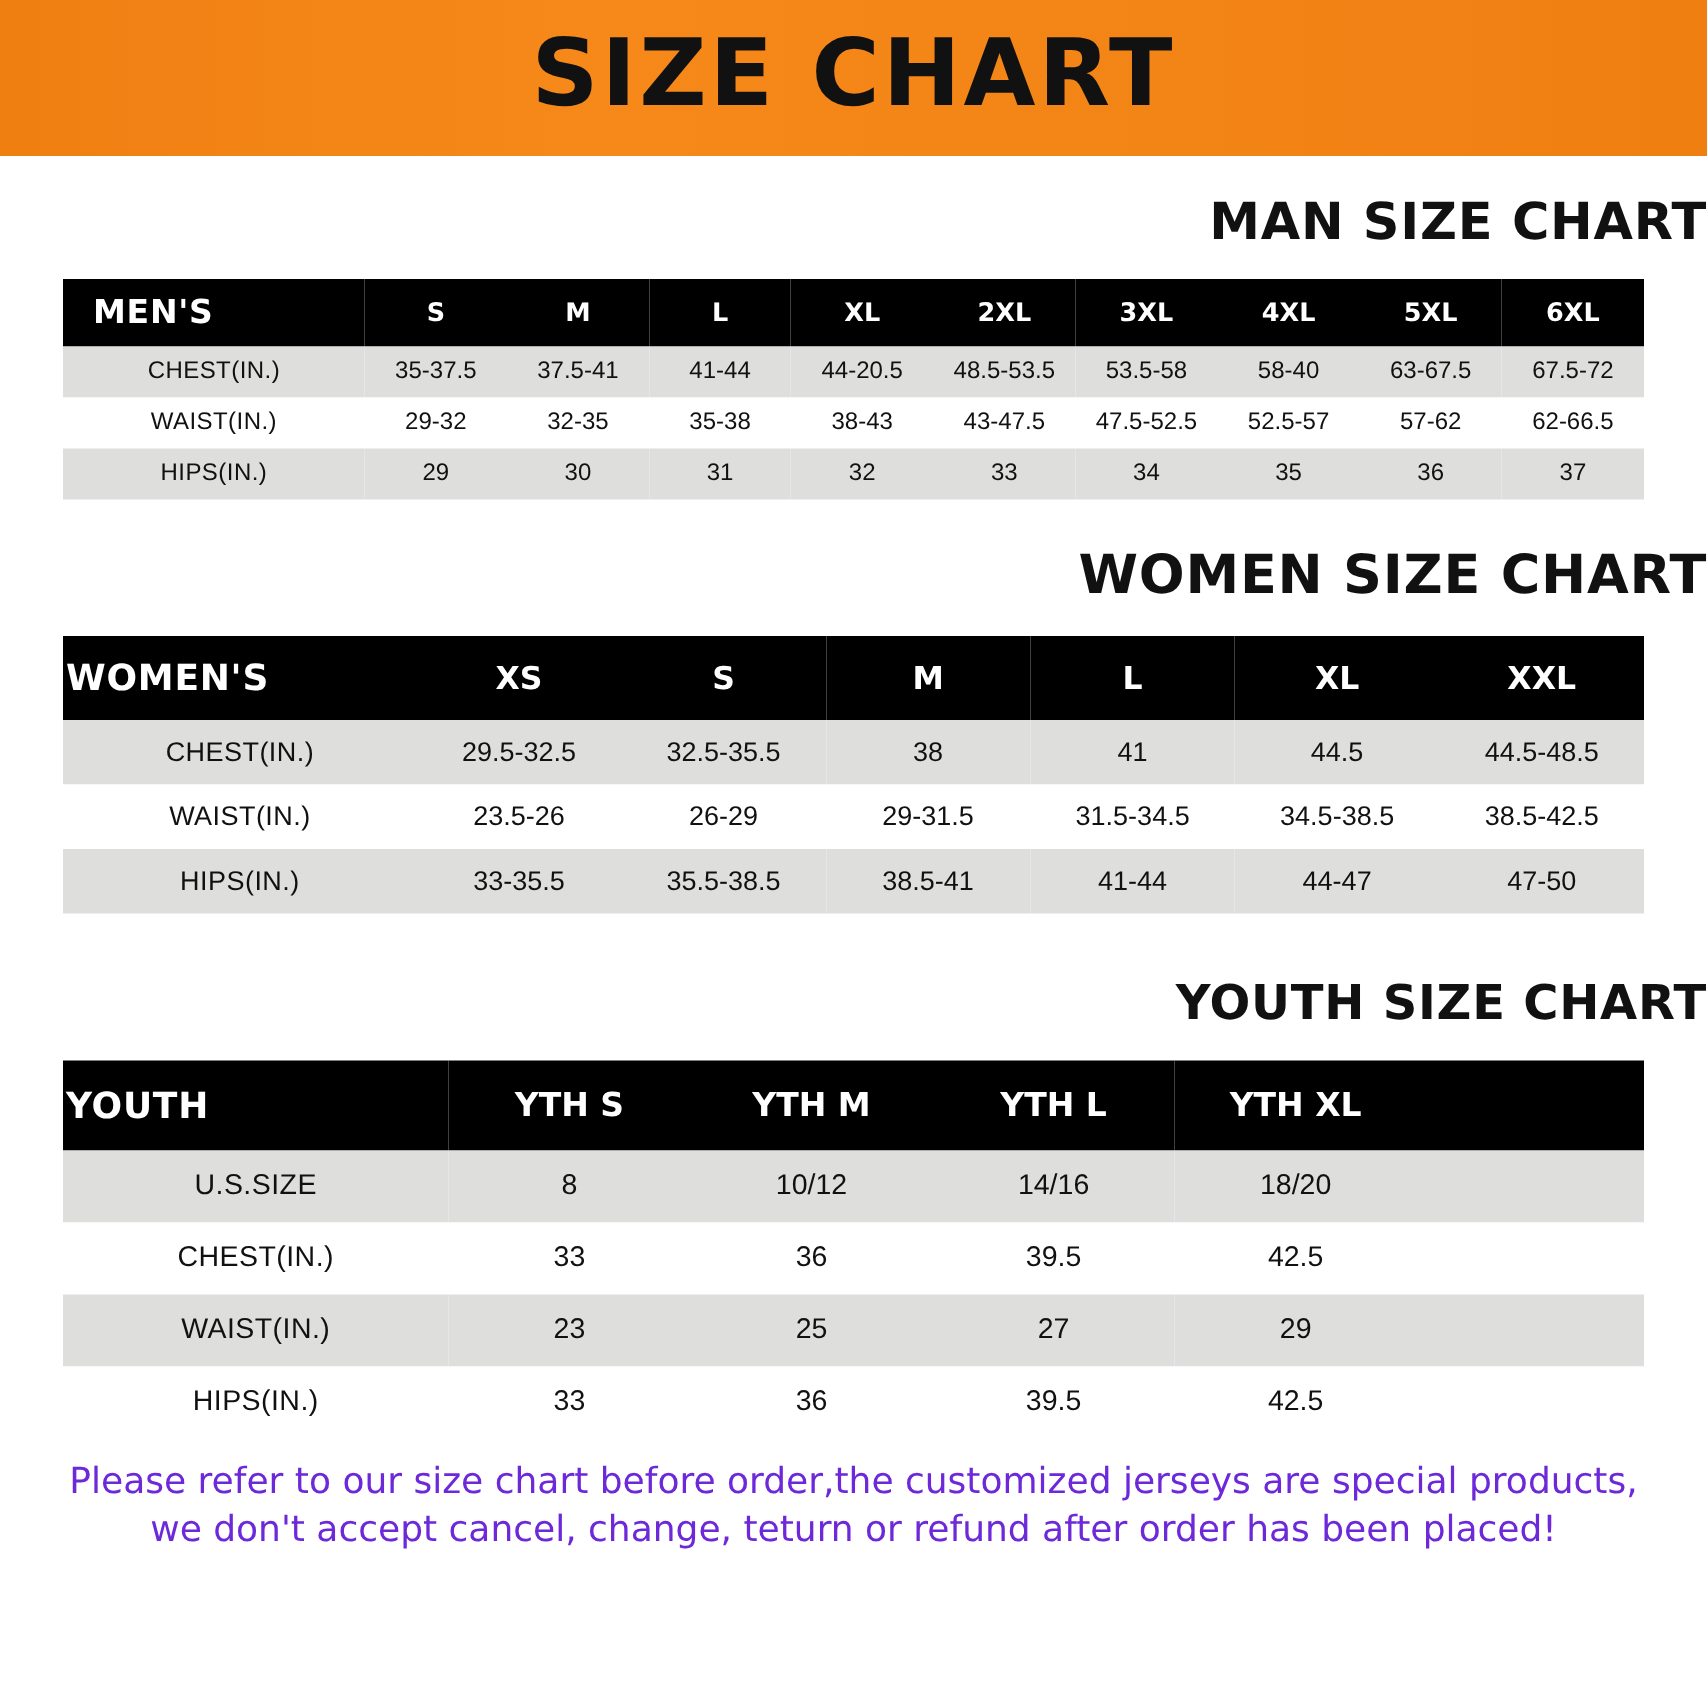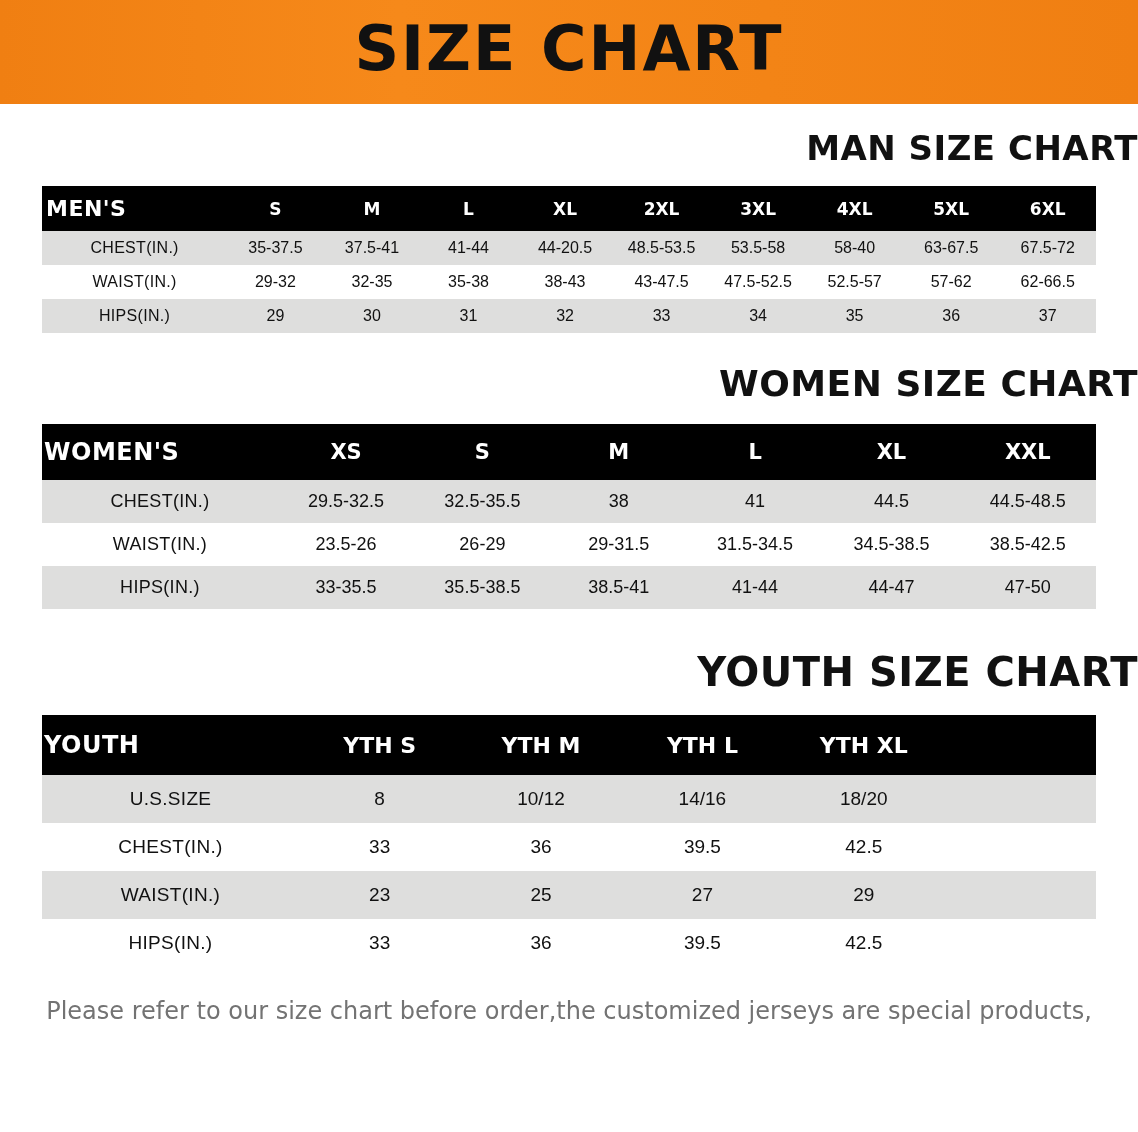--- a/index.html
+++ b/index.html
@@ -50,21 +50,21 @@
     font-size: 34px;
     margin-top: 24px;
     margin-bottom: 18px;
   }
   .heading-women {
     font-size: 36px;
     margin-top: 30px;
     margin-bottom: 20px;
   }
   .heading-youth {
-    font-size: 40px;
+    font-size: 32px;
     margin-top: 40px;
     margin-bottom: 20px;
   }
 
   
   .table-wrap {
     padding: 0 42px;
   }
   table.size-table {
     width: 100%;
@@ -76,21 +76,21 @@
     color: #ffffff;
     font-family: "DejaVu Sans", sans-serif;
     font-weight: bold;
     text-align: center;
     padding: 10px 2px;
     font-size: 18px;
     white-space: nowrap;
   }
   table.size-table thead th.rowhead {
     text-align: left;
-    padding-left: 4px;
+    padding-left: 20px;
     font-size: 22px;
     letter-spacing: 0.5px;
   }
   table.size-table tbody td {
     text-align: center;
     font-family: "Liberation Sans", sans-serif;
     color: #111111;
     font-size: 17px;
     padding: 8px 2px;
     white-space: nowrap;
@@ -117,22 +117,22 @@
   #women-table thead th.rowhead { font-size: 24px; }
   #women-table tbody td { font-size: 18px; padding: 11px 2px; }
 
   
   #youth-table thead th { font-size: 22px; padding: 16px 2px; }
   #youth-table thead th.rowhead { font-size: 24px; }
   #youth-table tbody td { font-size: 19px; padding: 13px 2px; }
 
   
   .footer-note {
-    margin: 28px 40px 0 40px;
-    color: #737373;
+    margin: 12px 40px 0 40px;
+    color: #6d28d9;
     font-family: "DejaVu Sans", sans-serif;
     font-size: 24px;
     line-height: 1.35;
     text-align: center;
   }
   .footer-note span { display: block; }
 </style>
 </head>
 <body>
 
@@ -291,15 +291,16 @@
           <td>39.5</td>
           <td>42.5</td>
           <td></td>
         </tr>
       </tbody>
     </table>
   </div>
 
   <div class="footer-note">
     <span>Please refer to our size chart before order,the customized jerseys are special products,</span>
+    <span>we don't accept cancel, change, teturn or refund after order has been placed!</span>
   </div>
 
 </div>
 
 </body></html>

